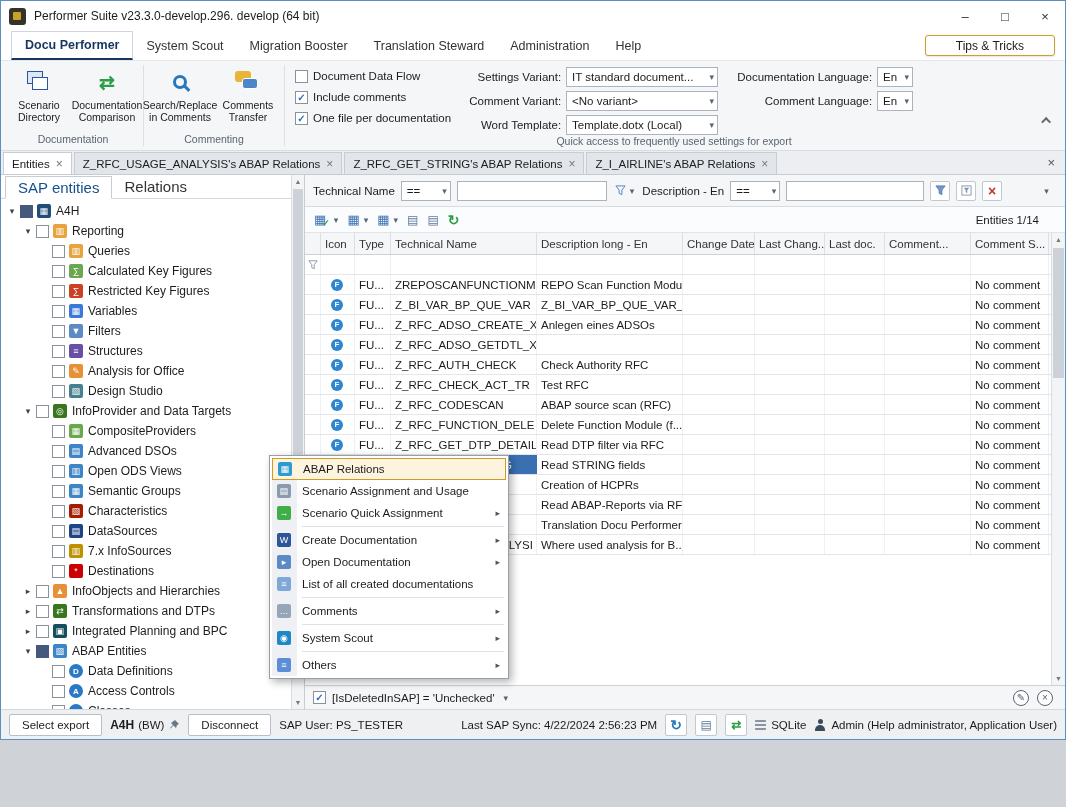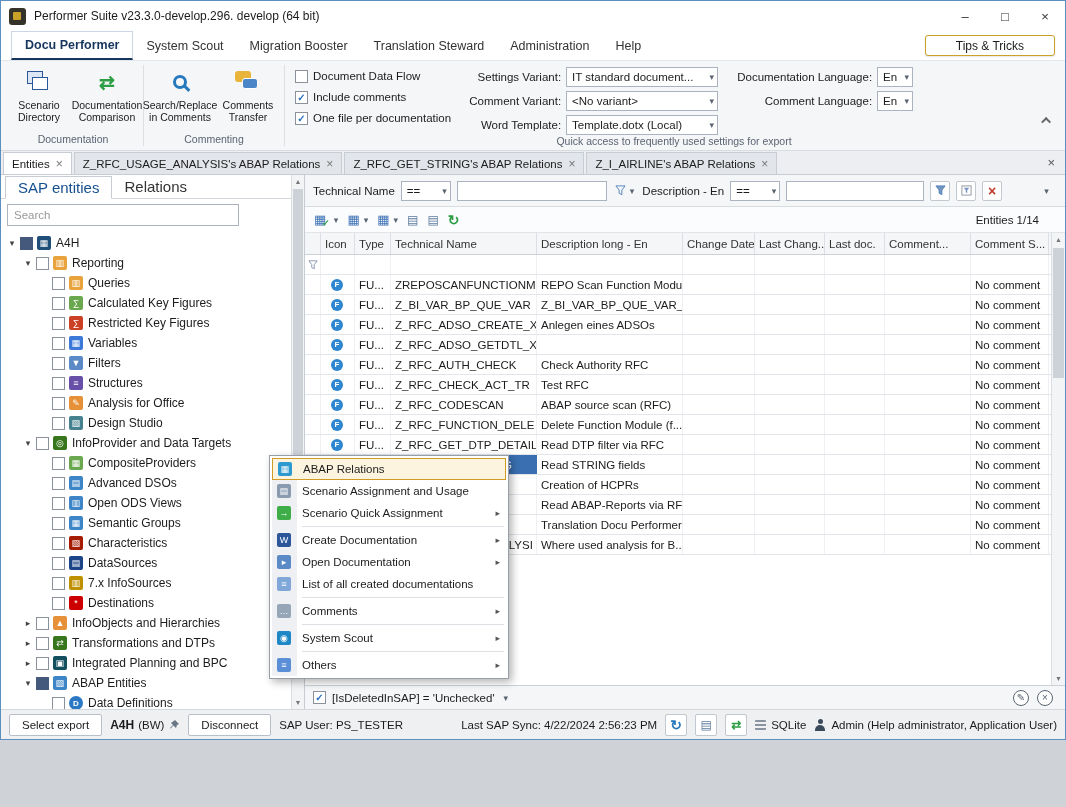--- a/index.html
+++ b/index.html
@@ -306,23 +306,20 @@
     <div class="dtabs-x">×</div>
   </div>
 
   <div class="content">
 
     <div class="sidebar">
       <div class="sbtabs">
           <div class="sbtab active">SAP entities</div>
           <div class="sbtab">Relations</div>
         </div>
-      <div class="searchwrap">
-        <input class="search" placeholder="Search" style="">
-      </div>
       <div class="tree">
           <div class="trow" style="padding-left: 4px;">
             <span class="texp">▾</span>
             <span class="tcb partial"></span>
             <span class="ticon" style="background: rgb(31, 78, 121);">▦</span>
             <span class="tlabel">A4H</span>
           </div>
           <div class="trow" style="padding-left: 20px;">
             <span class="texp">▾</span>
             <span class="tcb unchecked"></span>

